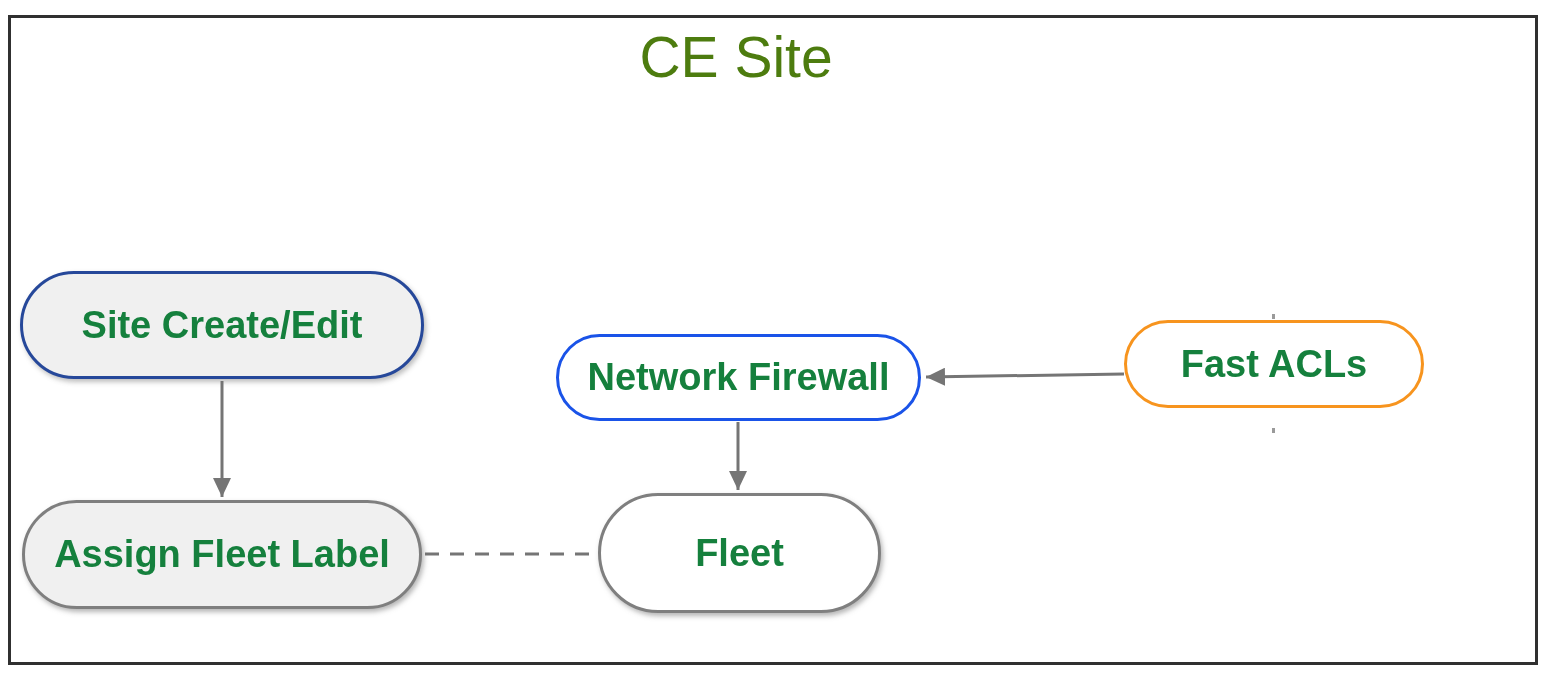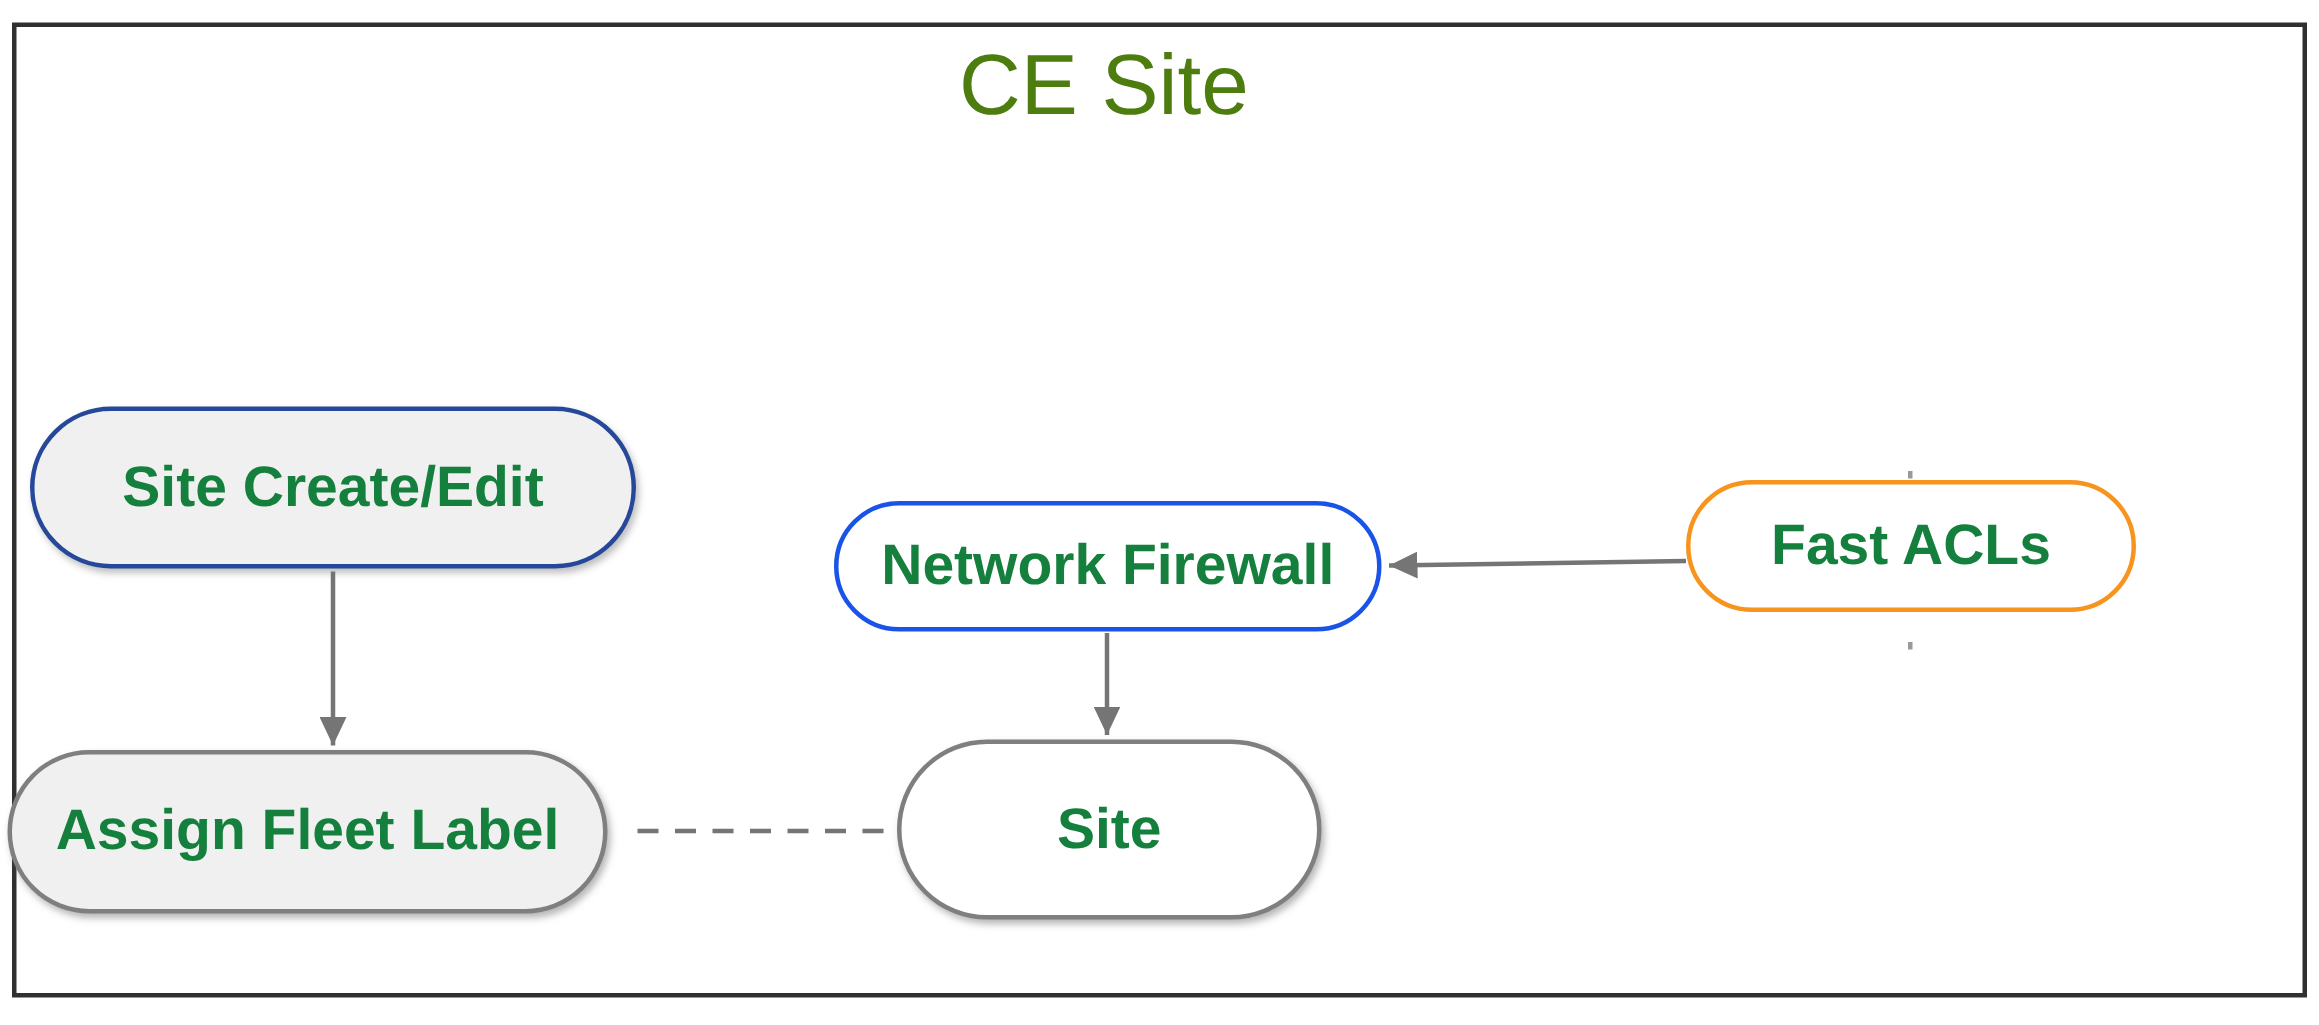--- a/index.html
+++ b/index.html
@@ -20,21 +20,21 @@
     font-size:38px;color:#15803d;background:#ffffff;box-sizing:border-box;
     white-space:nowrap;
     font-weight:bold;
   }
   .node-site-create{
     left:20px;top:271px;width:404px;height:108px;border-radius:54px;
     background:#F0F0F0;border:3px solid #26489A;
     box-shadow:2px 3px 5px rgba(110,110,110,.45);
   }
   .node-assign-fleet{
-    left:5px;top:500px;width:400px;height:109px;border-radius:55px;
+    left:22px;top:500px;width:400px;height:109px;border-radius:55px;
     background:#F0F0F0;border:3px solid #7F7F7F;
     box-shadow:2px 3px 5px rgba(110,110,110,.5);
   }
   .node-network-firewall{
     left:556px;top:334px;width:365px;height:87px;border-radius:44px;
     background:#ffffff;border:3px solid #1A53E8;text-align:center;
   }
   .node-fleet{
     left:598px;top:493px;width:283px;height:120px;border-radius:60px;
     background:#ffffff;border:3px solid #7F7F7F;
@@ -77,21 +77,21 @@
 
 <div class="node node-assign-fleet">
   <span>Assign Fleet Label</span>
 </div>
 
 <div class="node node-network-firewall">
   <span>Network Firewall</span>
 </div>
 
 <div class="node node-fleet">
-  <span>Site</span>
+  <span>Fleet</span>
 </div>
 
 <div class="node node-fast-acls">
   <span>Fast ACLs</span>
 </div>
 
 <div class="anchor-tick" style="left:1272px;top:314px;"></div>
 <div class="anchor-tick" style="left:1272px;top:428px;"></div>
 
 </body></html>

